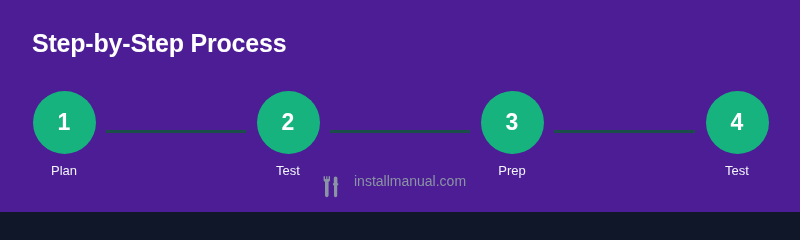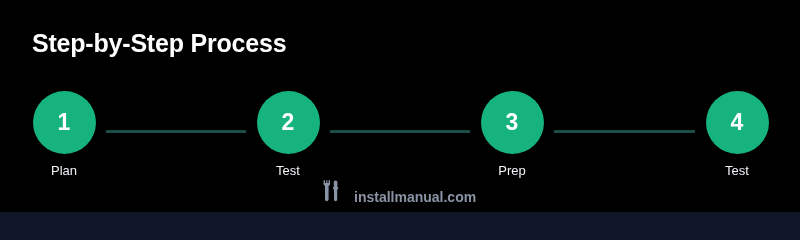--- a/index.html
+++ b/index.html
@@ -73,40 +73,39 @@
     color: #f2f4f8;
     line-height: 1;
     white-space: nowrap;
   }
   #watermark {
     position: absolute;
     left: 319px;
     top: 174px;
     height: 30px;
     display: flex;
-    align-items: flex-end;
+    align-items: flex-start;
     gap: 9px;
-    font-weight: bold;
   }
   #watermark-icon {
     width: 26px;
     height: 26px;
     display: block;
   }
   #watermark-text {
     font-size: 14px;
     color: #8b94a4;
     line-height: 1;
     white-space: nowrap;
   }
 </style>
 </head>
 <body style="background: rgb(16, 23, 40);">
 
-<div id="infographic" style="background: #000000;">
+<div id="infographic" style="background: #4c1d95;">
 
   <div id="page-title" style="color: rgb(255, 255, 255);">Step-by-Step Process</div>
 
   <div id="steps-track">
 
     <div class="connector" style="left: 106px; width: 140px; background: rgb(27, 77, 73);"></div>
     <div class="connector" style="left: 330px; width: 140px; background: rgb(27, 77, 73);"></div>
     <div class="connector" style="left: 554px; width: 141px; background: rgb(27, 77, 73);"></div>
 
     <div class="step" style="left: 64px;">

